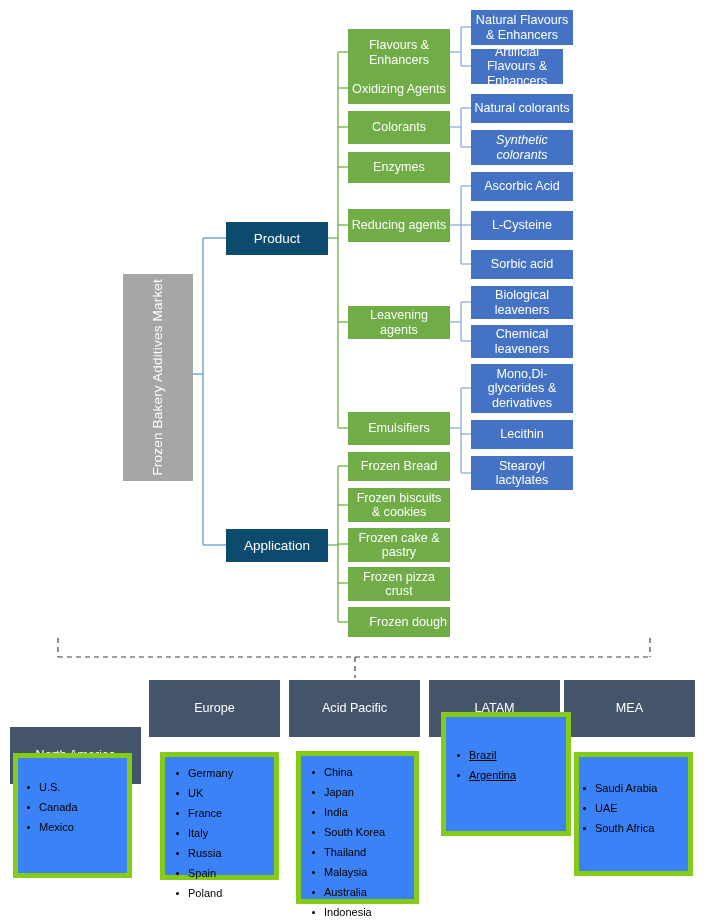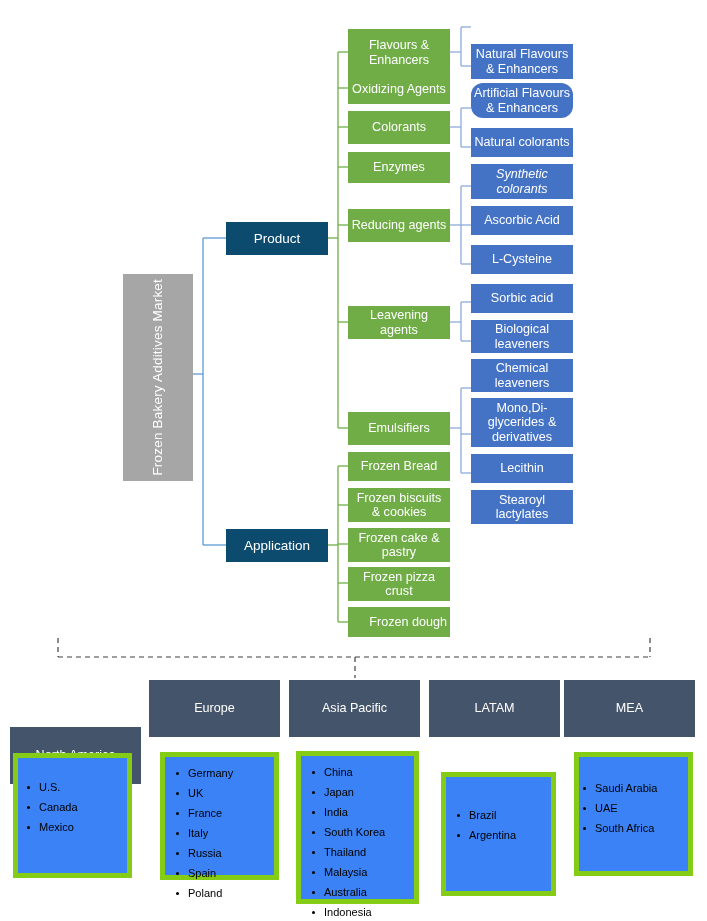--- a/index.html
+++ b/index.html
@@ -5,21 +5,21 @@
   html,body{margin:0;padding:0;background:#ffffff;}
   body{width:707px;height:921px;position:relative;overflow:hidden;
        font-family:"Liberation Sans",sans-serif;-webkit-font-smoothing:antialiased;}
   #canvas{position:absolute;left:0;top:0;width:707px;height:921px;}
   .node{position:absolute;box-sizing:border-box;display:flex;align-items:center;
         justify-content:center;text-align:center;color:#ffffff;line-height:1.12;}
   .root{background:#a6a6a6;color:#ffffff;font-size:13.5px;}
   .root .rtxt{writing-mode:vertical-rl;transform:rotate(180deg);white-space:nowrap;letter-spacing:.2px;}
   .cat{background:#0c4a6e;font-size:13.5px;}
   .green{background:#70ad47;font-size:12.6px;padding:0 3px;}
-  .blue{background:#4472c4;font-size:12.6px;padding:14px 3px;margin-top:34px;}
+  .blue{background:#4472c4;font-size:12.6px;padding:14px 3px;}
   .region-head{background:#44546a;font-size:12.6px;border:1px solid #44546a;}
   .region-list{position:absolute;box-sizing:border-box;background:#3b82f6;
         border:5px solid #84cc16;color:#000000;font-size:11px;}
   .region-list ul{margin:0;padding:0;list-style:none;}
   .region-list li{position:relative;padding-left:15px;margin-bottom:8px;white-space:nowrap;}
   .region-list li:before{content:"";position:absolute;left:3px;top:5px;width:3.2px;height:3.2px;
         border-radius:50%;background:#000000;}
   svg.lines{position:absolute;left:0;top:0;width:707px;height:921px;pointer-events:none;}
 </style>
 </head>
@@ -114,21 +114,21 @@
   <div class="node green" style="left:348px;top:306px;width:102px;height:33px;">
     <span>Leavening agents</span>
   </div>
   <div class="node green" style="left:348px;top:412px;width:102px;height:33px;">
     <span>Emulsifiers</span>
   </div>
 
   <div class="node blue" style="left:471px;top:10px;width:102px;height:35px;">
     <span>Natural Flavours &amp; Enhancers</span>
   </div>
-  <div class="node blue" style="left:471px;top:49px;width:102px;height:35px;border-radius:12px;">
+  <div class="node blue" style="left:471px;top:49px;width:92px;height:35px;">
     <span>Artificial Flavours &amp; Enhancers</span>
   </div>
   <div class="node blue" style="left:471px;top:94px;width:102px;height:29px;">
     <span>Natural colorants</span>
   </div>
   <div class="node blue" style="left:471px;top:130px;width:102px;height:35px;font-style:italic;">
     <span>Synthetic colorants</span>
   </div>
   <div class="node blue" style="left:471px;top:172px;width:102px;height:29px;">
     <span>Ascorbic Acid</span>
@@ -171,21 +171,21 @@
     <span>Frozen dough</span>
   </div>
 
   <div class="node region-head" style="left:10px;top:680px;width:131px;height:57px;margin-top:47px;">
     <span>North America</span>
   </div>
   <div class="node region-head" style="left:149px;top:680px;width:131px;height:57px;">
     <span>Europe</span>
   </div>
   <div class="node region-head" style="left:289px;top:680px;width:131px;height:57px;">
-    <span>Asia Pacific</span>
+    <span>Acid Pacific</span>
   </div>
   <div class="node region-head" style="left:429px;top:680px;width:131px;height:57px;">
     <span>LATAM</span>
   </div>
   <div class="node region-head" style="left:564px;top:680px;width:131px;height:57px;">
     <span>MEA</span>
   </div>
 
   <div class="region-list" style="left:13px;top:753px;width:119px;height:125px;padding:23px 6px 0 6px;">
     <ul>
@@ -213,21 +213,21 @@
       <li>Japan</li>
       <li>India</li>
       <li>South Korea</li>
       <li>Thailand</li>
       <li>Malaysia</li>
       <li>Australia</li>
       <li>Indonesia</li>
     </ul>
   </div>
 
-  <div class="region-list" style="left:441px;top:772px;width:115px;height:124px;padding:32px 6px 0 8px;">
+  <div class="region-list" style="left:441px;top:712px;width:130px;height:124px;padding:32px 6px 0 8px;text-decoration:underline;">
     <ul>
       <li>Brazil</li>
       <li>Argentina</li>
     </ul>
   </div>
 
   <div class="region-list" style="left:574px;top:752px;width:119px;height:124px;padding:25px 6px 0 1px;">
     <ul>
       <li>Saudi Arabia</li>
       <li>UAE</li>

